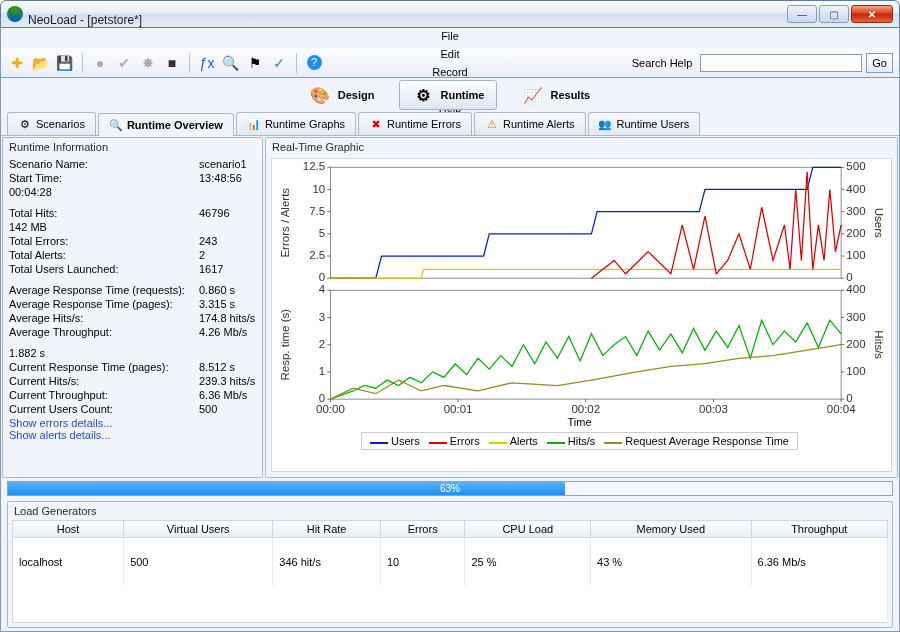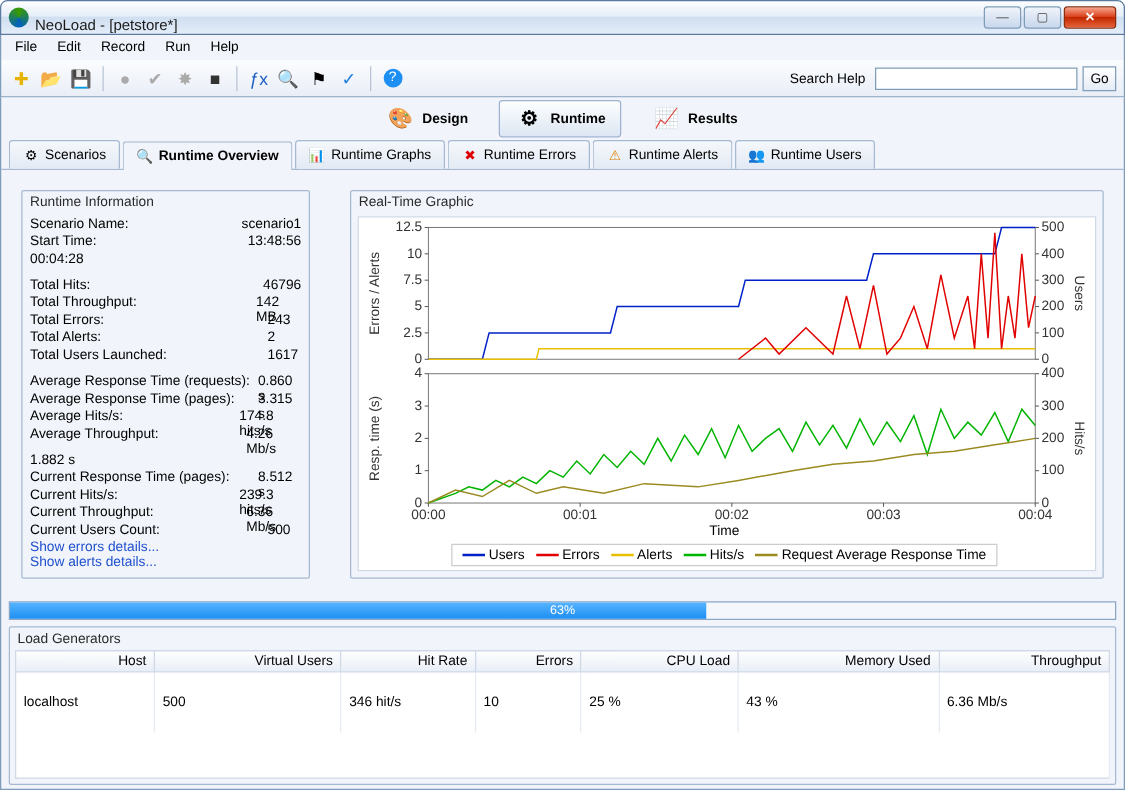--- a/index.html
+++ b/index.html
@@ -8,21 +8,21 @@
 
 .titlebar { height: 28px; background: linear-gradient(#fdfeff, #e6eef8 45%, #d0dff1 50%, #e4edf9); border: 1px solid #5a7aa0; border-radius: 6px 6px 0 0; display: flex; align-items: center; padding: 0 6px; }
 .titlebar .app-icon { width: 16px; height: 16px; margin-right: 5px; border-radius: 50%; background: conic-gradient(#3a9b00, #0060c0, #3a9b00); }
 .titlebar .title { color: #1a1a1a; flex: 1; font-size: 12px; margin-top: 12px; }
 .titlebar .wbtns { display: flex; gap: 2px; }
 .titlebar .wbtn { width: 30px; height: 18px; border: 1px solid #7f9db9; border-radius: 3px; display: flex; align-items: center; justify-content: center; font-size: 10px; cursor: pointer; }
 .titlebar .wbtn.min, .titlebar .wbtn.max { background: linear-gradient(#f0f4fa, #c8d7ec); color: #444; }
 .titlebar .wbtn.close { width: 42px; background: linear-gradient(#f7a38c, #d9441f 45%, #c12800 50%, #e7623b); color: #fff; font-weight: bold; border-color: #8b2e10; }
 
 
-.menubar { height: 20px; border-left: 1px solid #7f9db9; border-right: 1px solid #7f9db9; background: #f1f5fb; display: flex; align-items: center; padding: 0 4px; gap: 2px; }
+.menubar { height: 20px; border-left: 1px solid #7f9db9; border-right: 1px solid #7f9db9; background: #f1f5fb; display: flex; align-items: center; padding: 0 4px; gap: 2px; flex-direction: column; }
 .menubar .mitem { padding: 2px 7px; cursor: pointer; }
 
 
 .toolbar { height: 30px; border: 1px solid #7f9db9; border-top: none; background: linear-gradient(#fbfcfe, #e9eef7); display: flex; align-items: center; padding: 0 6px; gap: 4px; }
 .toolbar .tbtn { width: 20px; height: 20px; display: flex; align-items: center; justify-content: center; cursor: pointer; font-size: 14px; }
 .toolbar .sep { width: 1px; height: 20px; background: #b8c4d6; margin: 0 3px; }
 .toolbar .spacer { flex: 1; }
 .toolbar .search-label { margin-right: 4px; }
 .toolbar .search-input { width: 162px; height: 18px; border: 1px solid #7f9db9; padding: 0 3px; }
 .toolbar .go-btn { height: 20px; padding: 0 5px; border: 1px solid #7f9db9; background: linear-gradient(#fff, #e5ecf6); cursor: pointer; }
@@ -39,21 +39,21 @@
 
 .tabs { height: 24px; display: flex; padding-left: 6px; border-bottom: 1px solid #a7b9d1; }
 .tab { display: flex; align-items: center; gap: 4px; padding: 3px 10px; border: 1px solid #a7b9d1; border-bottom: none; background: linear-gradient(#f5f8fc, #e3eaf4); margin-right: 2px; border-radius: 3px 3px 0 0; cursor: pointer; }
 .tab.active { background: #f1f5fb; position: relative; top: 1px; font-weight: bold; }
 .tab-icon { width: 14px; height: 14px; display: flex; align-items: center; justify-content: center; font-size: 11px; }
 
 
 .content { flex: 1; display: grid; grid-template-columns: 263px 1fr; grid-template-rows: 1fr auto auto; gap: 0; padding: 0; overflow: hidden; }
 
 
-.panel { border: 1px solid #a7b9d1; margin: 16px; background: #f1f5fb; border-radius: 2px; display: flex; flex-direction: column; }
+.panel { border: 1px solid #a7b9d1; margin: 1px; background: #f1f5fb; border-radius: 2px; display: flex; flex-direction: column; }
 .panel-title { padding: 3px 6px; color: #2a2a2a; }
 .left-panel { grid-column: 1; grid-row: 1; }
 .info-body { padding: 2px 6px; display: flex; flex-direction: column; gap: 0; font-size: 11px; }
 .info-row { display: flex; height: 14px; }
 .info-row .label { width: 190px; }
 .info-row .value { }
 .info-gap { height: 7px; }
 .link { color: #2050cc; cursor: pointer; }
 
 
@@ -66,21 +66,21 @@
 
 
 .progress-wrap { grid-column: 1 / span 2; grid-row: 2; padding: 2px 6px; }
 .progress { height: 15px; border: 1px solid #8ca6c8; background: #f4f7fb; position: relative; }
 .progress .bar { height: 100%; background: linear-gradient(#57b4ff, #1d8ff2); }
 .progress .pct { position: absolute; top: 0; width: 100%; text-align: center; color: #fff; font-size: 10px; line-height: 13px; }
 
 
 .lg-panel { grid-column: 1 / span 2; grid-row: 3; margin: 3px 6px 3px 6px; }
 .lg-table { width: 100%; border-collapse: collapse; background: #fff; border: 1px solid #cfd8e6; margin: 0 4px 4px 4px; width: calc(100% - 8px); }
-.lg-table th { text-align: right; font-weight: normal; background: linear-gradient(#fdfefe, #e8eef7); border: 1px solid #cfd8e6; padding: 2px 6px; font-size: 11px; }
+.lg-table th { text-align: center; font-weight: normal; background: linear-gradient(#fdfefe, #e8eef7); border: 1px solid #cfd8e6; padding: 2px 6px; font-size: 11px; }
 .lg-table td { padding: 18px 6px; border-right: 1px solid #e6ebf3; font-size: 11px; }
 .lg-table .filler td { height: 24px; }
 
 
 .ic-new { color: #e6b400; } .ic-open { color: #d9a030; } .ic-save { color: #1f5fc4; }
 .ic-rec { color: #aaa; } .ic-check { color: #aaa; } .ic-bug { color: #aaa; } .ic-stop { color: #333; }
 .ic-fx { color: #1f5fc4; } .ic-find { color: #5a88c8; } .ic-valid { color: #1d7fe0; } .ic-help { background: #1d8ff2; color: #fff; border-radius: 50%; width: 15px; height: 15px; font-size: 11px; line-height: 15px; text-align: center; }
 
 svg text { font-family: "Segoe UI", Tahoma, sans-serif; }
 </style>
@@ -188,21 +188,20 @@
           </div>
           <div class="info-row">
             <span class="value">00:04:28</span>
           </div>
           <div class="info-gap"></div>
           <div class="info-row">
             <span class="label">Total Hits:</span>
             <span class="value">46796</span>
           </div>
           <div class="info-row">
-            <span class="label">Total Throughput:</span>
             <span class="value">142 MB</span>
           </div>
           <div class="info-row">
             <span class="label">Total Errors:</span>
             <span class="value">243</span>
           </div>
           <div class="info-row">
             <span class="label">Total Alerts:</span>
             <span class="value">2</span>
           </div>

